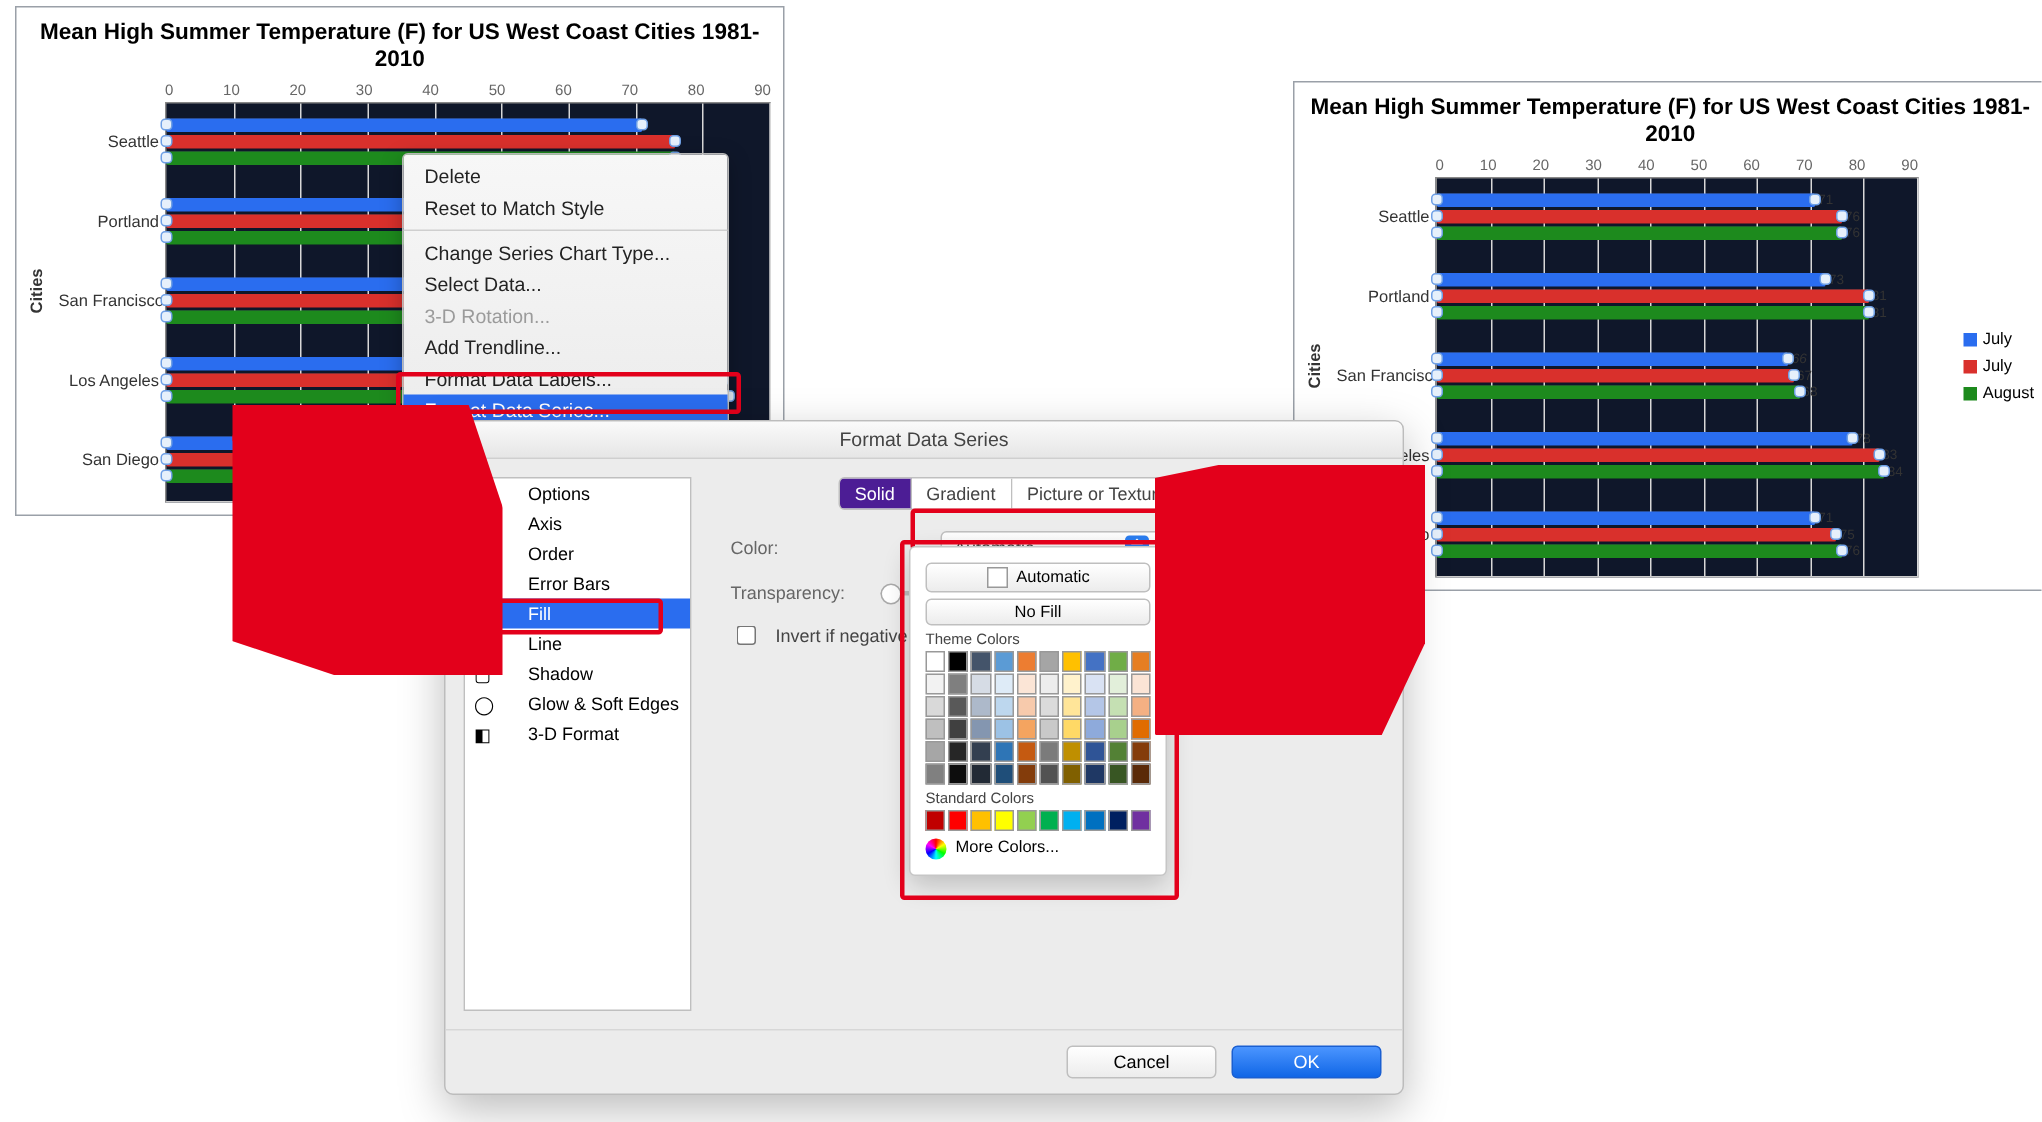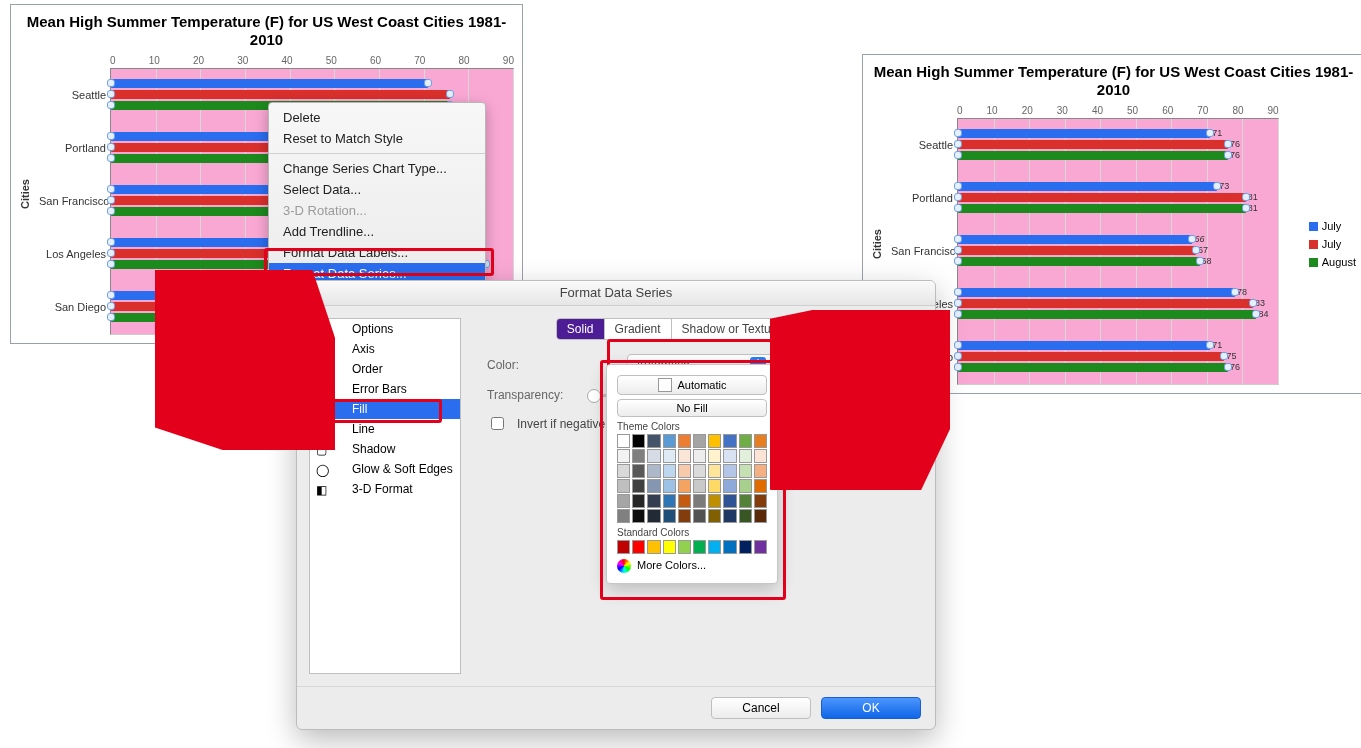--- a/index.html
+++ b/index.html
@@ -5,21 +5,21 @@
   html,body{margin:0;padding:0;background:#fff;font-family:"Helvetica Neue",Arial,sans-serif;font-size:12px;color:#000}
   body{width:1361px;height:748px;overflow:hidden;position:relative}
 
   
   .chart-panel{position:absolute;border:1px solid #9aa0a8;background:#fff;padding:8px}
   .chart-title{font-weight:700;font-size:15px;text-align:center;line-height:1.2}
   .plot-wrap{display:flex;margin-top:4px}
   .ylab{writing-mode:vertical-rl;transform:rotate(180deg);font-size:11px;font-weight:600;align-self:center;margin-right:4px;color:#333}
   .catcol{display:flex;flex-direction:column;justify-content:space-around;text-align:right;font-size:11px;color:#333}
   .catcol span{padding:0 4px;white-space:nowrap}
-  .bararea{border-left:1px solid #888;border-top:1px solid #888;border-right:1px solid #ccc;border-bottom:1px solid #ccc;position:relative;background:#f9a8d4}
+  .bararea{border-left:1px solid #888;border-top:1px solid #888;border-right:1px solid #ccc;border-bottom:1px solid #ccc;position:relative;background:#0f172a}
   .grid{position:absolute;top:0;bottom:0;border-left:1px solid #d8d8d8}
   .rowgroup{position:absolute;left:0;display:flex;flex-direction:column;gap:2px}
   .bar{height:9px;border-radius:1px;background:linear-gradient(#fff3,#0000 40%,#0003);box-shadow:inset 0 0 0 1000px var(--c);position:relative}
   .handle{width:6px;height:6px;border-radius:3px;background:#e6f0fb;border:1px solid #6fa0e6;position:absolute;top:50%;transform:translate(-50%,-50%)}
   .ticks{display:flex;justify-content:space-between;font-size:10px;color:#666;margin:2px 0 2px 0}
   .vlabel{position:absolute;left:100%;margin-left:2px;top:-1px;font-size:9px;color:#333}
   .legend{display:flex;flex-direction:column;gap:6px;font-size:11px;margin-left:6px}
   .legend-item{display:flex;align-items:center;gap:4px}
   .sw{width:9px;height:9px}
 
@@ -377,21 +377,21 @@
         </div>
         <div class="li">
           <span class="ic">◧</span>
           <span>3-D Format</span>
         </div>
       </div>
     <div class="mainpane">
       <div class="tabs" id="tabs">
           <span class="on">Solid</span>
           <span>Gradient</span>
-          <span>Shadow or Texture</span>
+          <span>Picture or Texture</span>
           <span>Pattern</span>
         </div>
       <div class="field">
         <label>Color:</label>
         <div class="dropdown" style="margin-left:40px">
           <span>Automatic</span>
           <span class="arrow-ic"></span>
         </div>
       </div>
       <div class="field">

